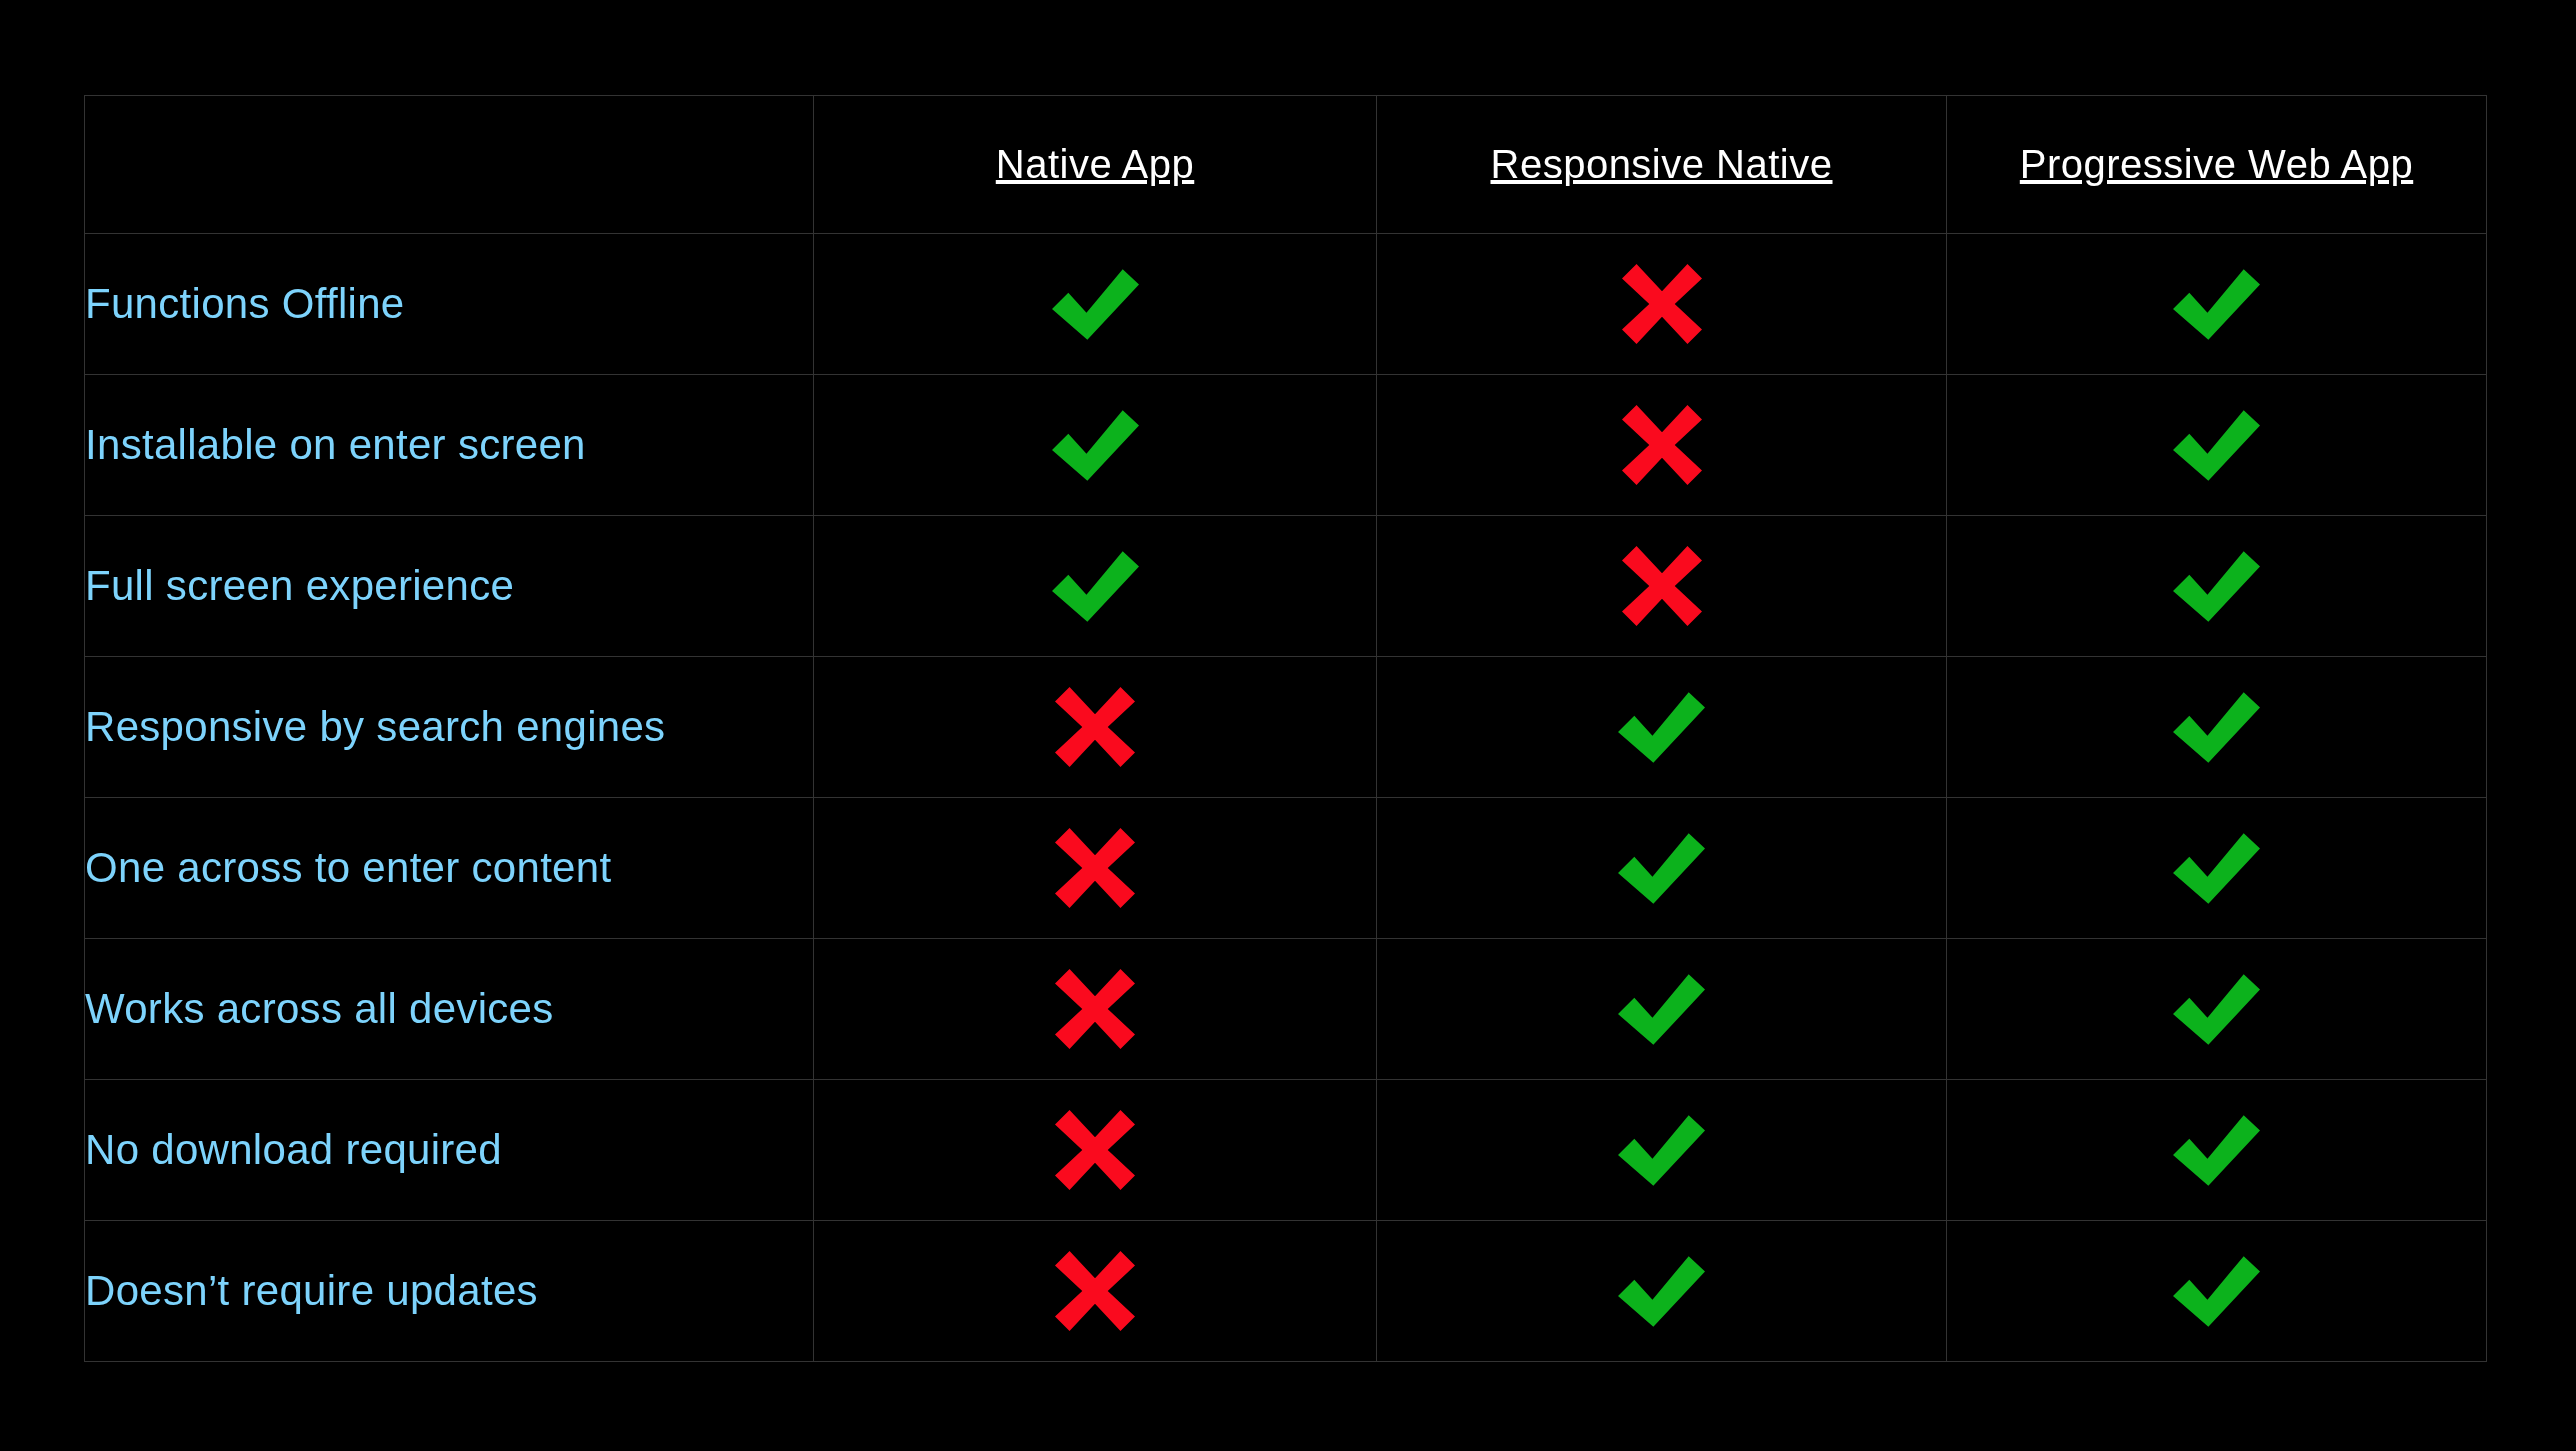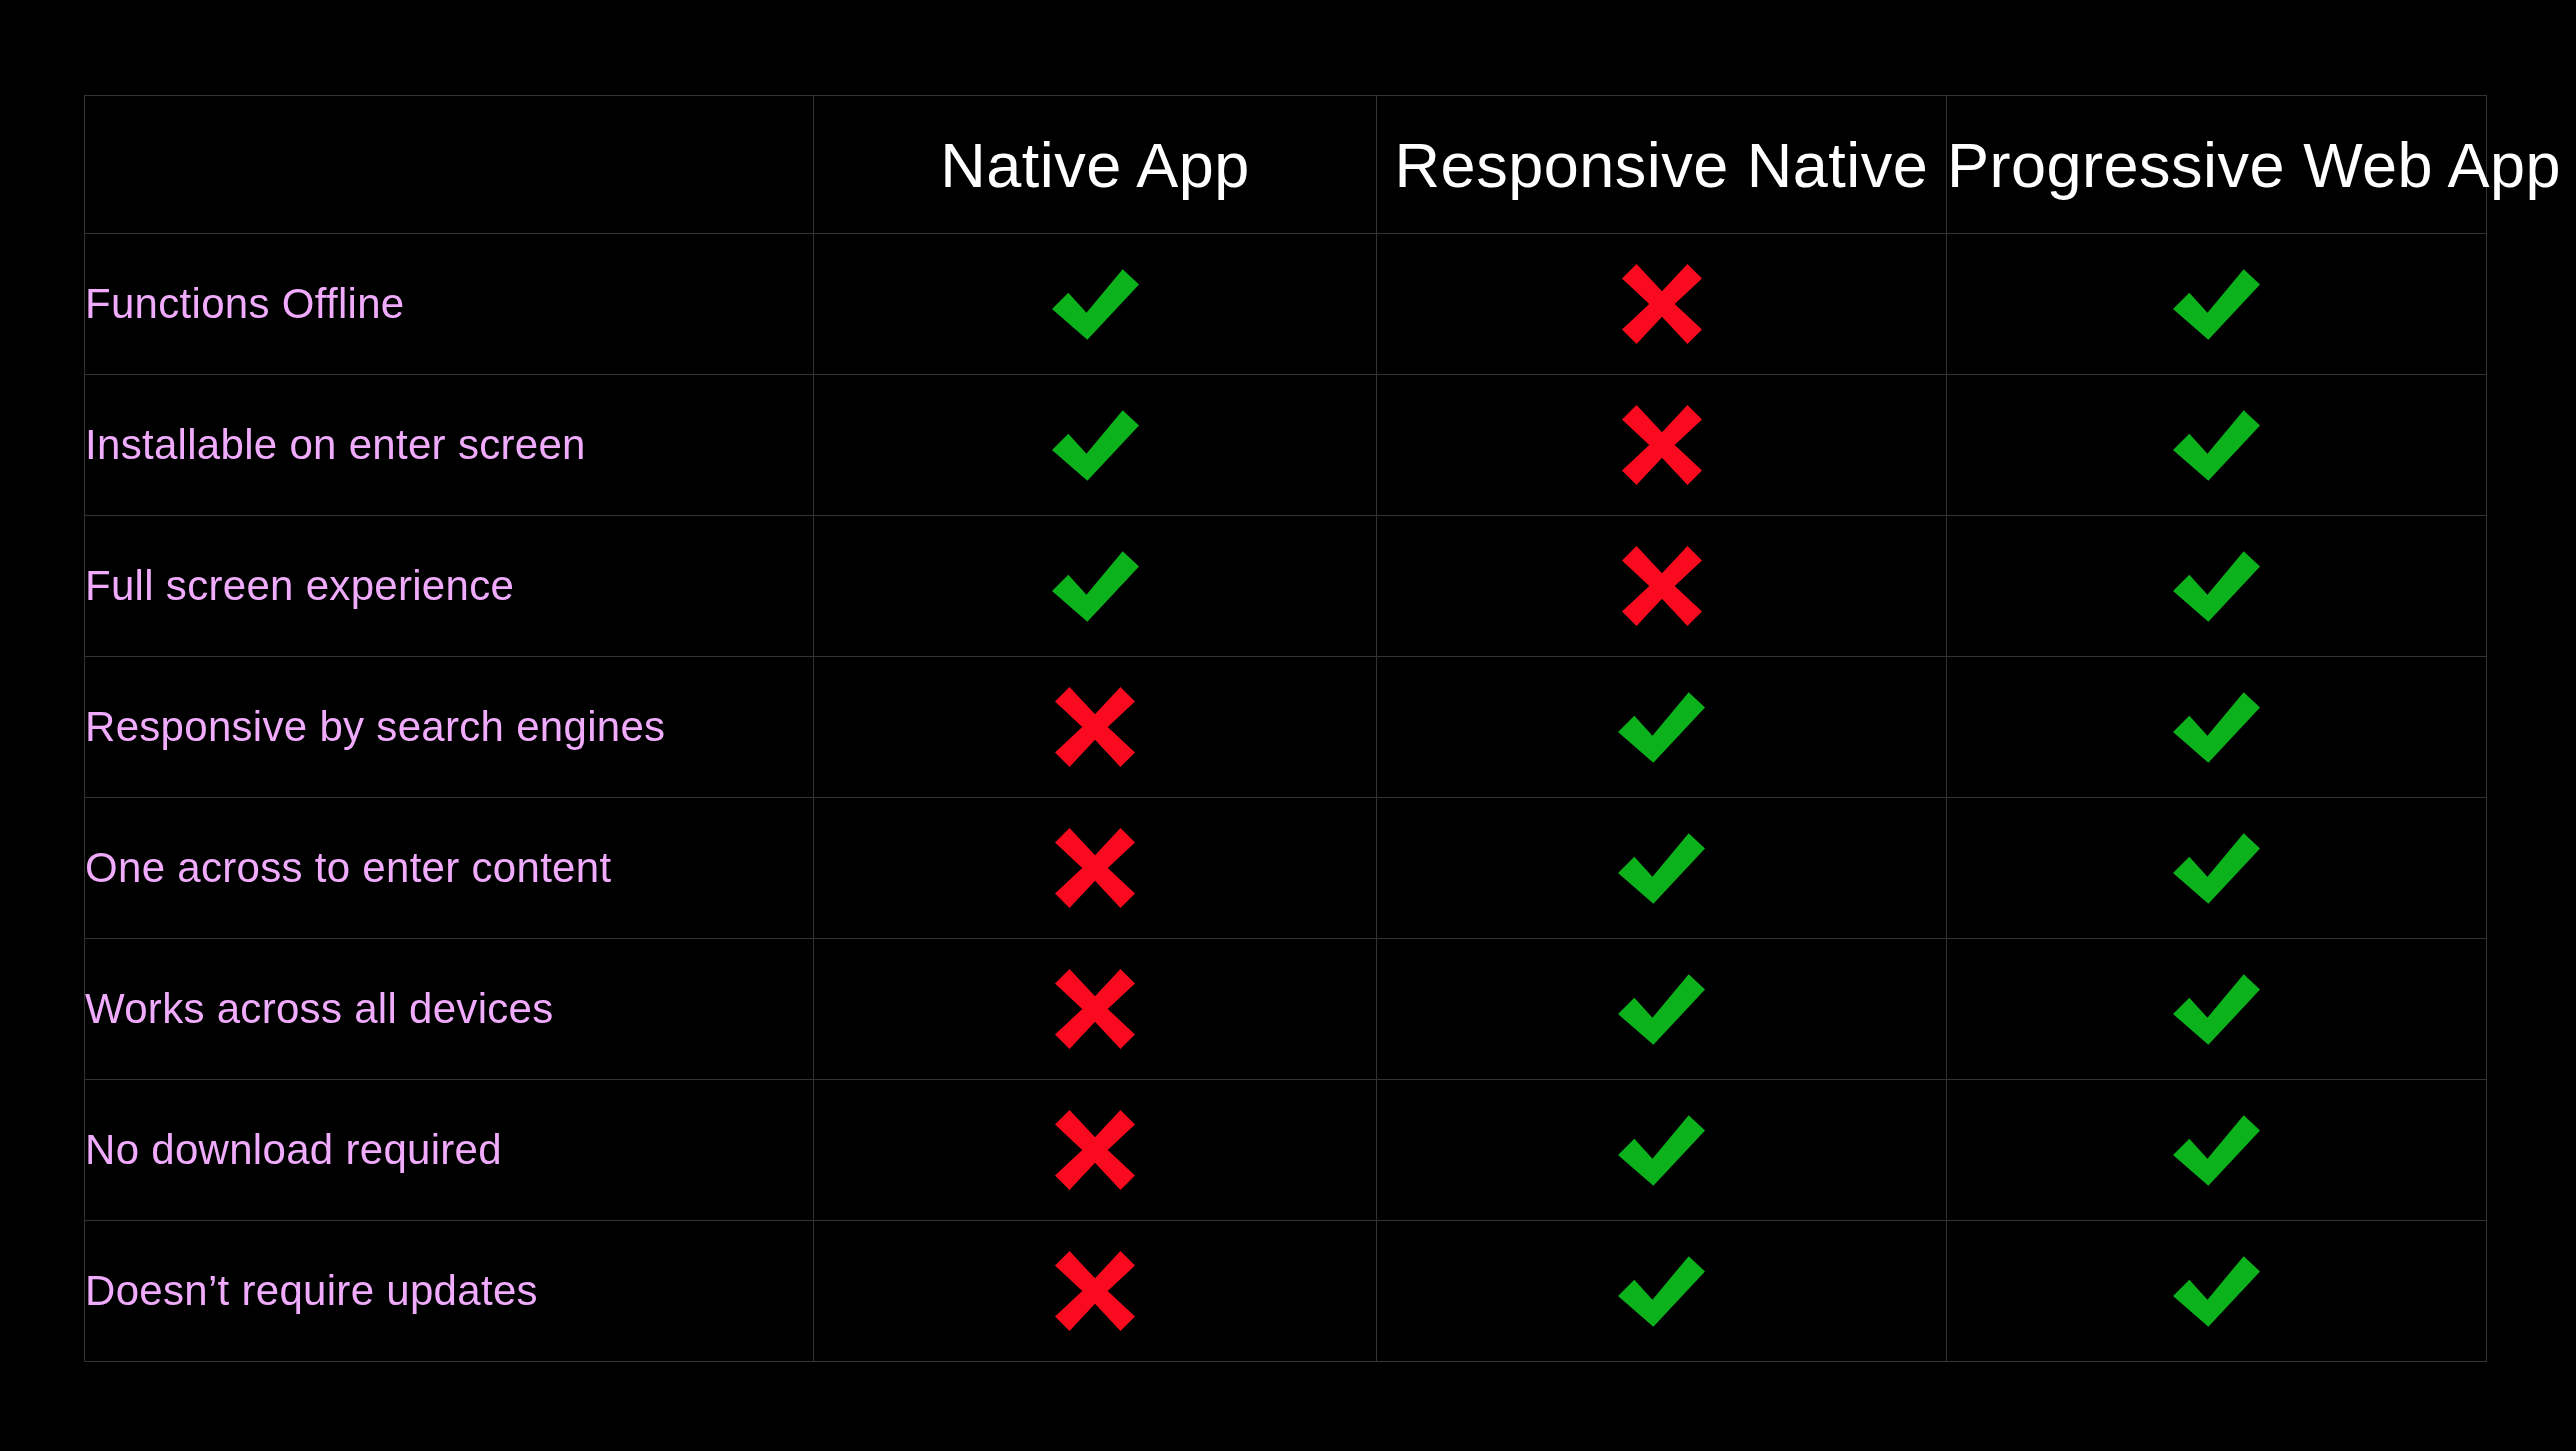--- a/index.html
+++ b/index.html
@@ -46,38 +46,39 @@
   col.c-label { width: 729px; }
   col.c-col1  { width: 563px; }
   col.c-col2  { width: 570px; }
   col.c-col3  { width: 540px; }
 
   
   thead th {
     height: 138px;
     color: #ffffff;
     font-weight: 400;
-    font-size: 63px;
+    font-size: 40px;
     letter-spacing: 0.5px;
     text-align: center;
     white-space: nowrap;
+    text-decoration: underline;
   }
   th.corner-cell {
     border: none;
     background: #000000;
   }
   th.hl-col3 {
     background: #161616;
   }
 
   
   tbody tr { height: 141px; }
 
   td.row-label {
-    color: #f0abfc;
+    color: #7dd3fc;
     font-size: 42px;
     font-weight: 400;
     letter-spacing: 0.3px;
     text-align: left;
     padding-left: 68px;
     white-space: nowrap;
   }
 
   td.mark-cell {
     text-align: center;

